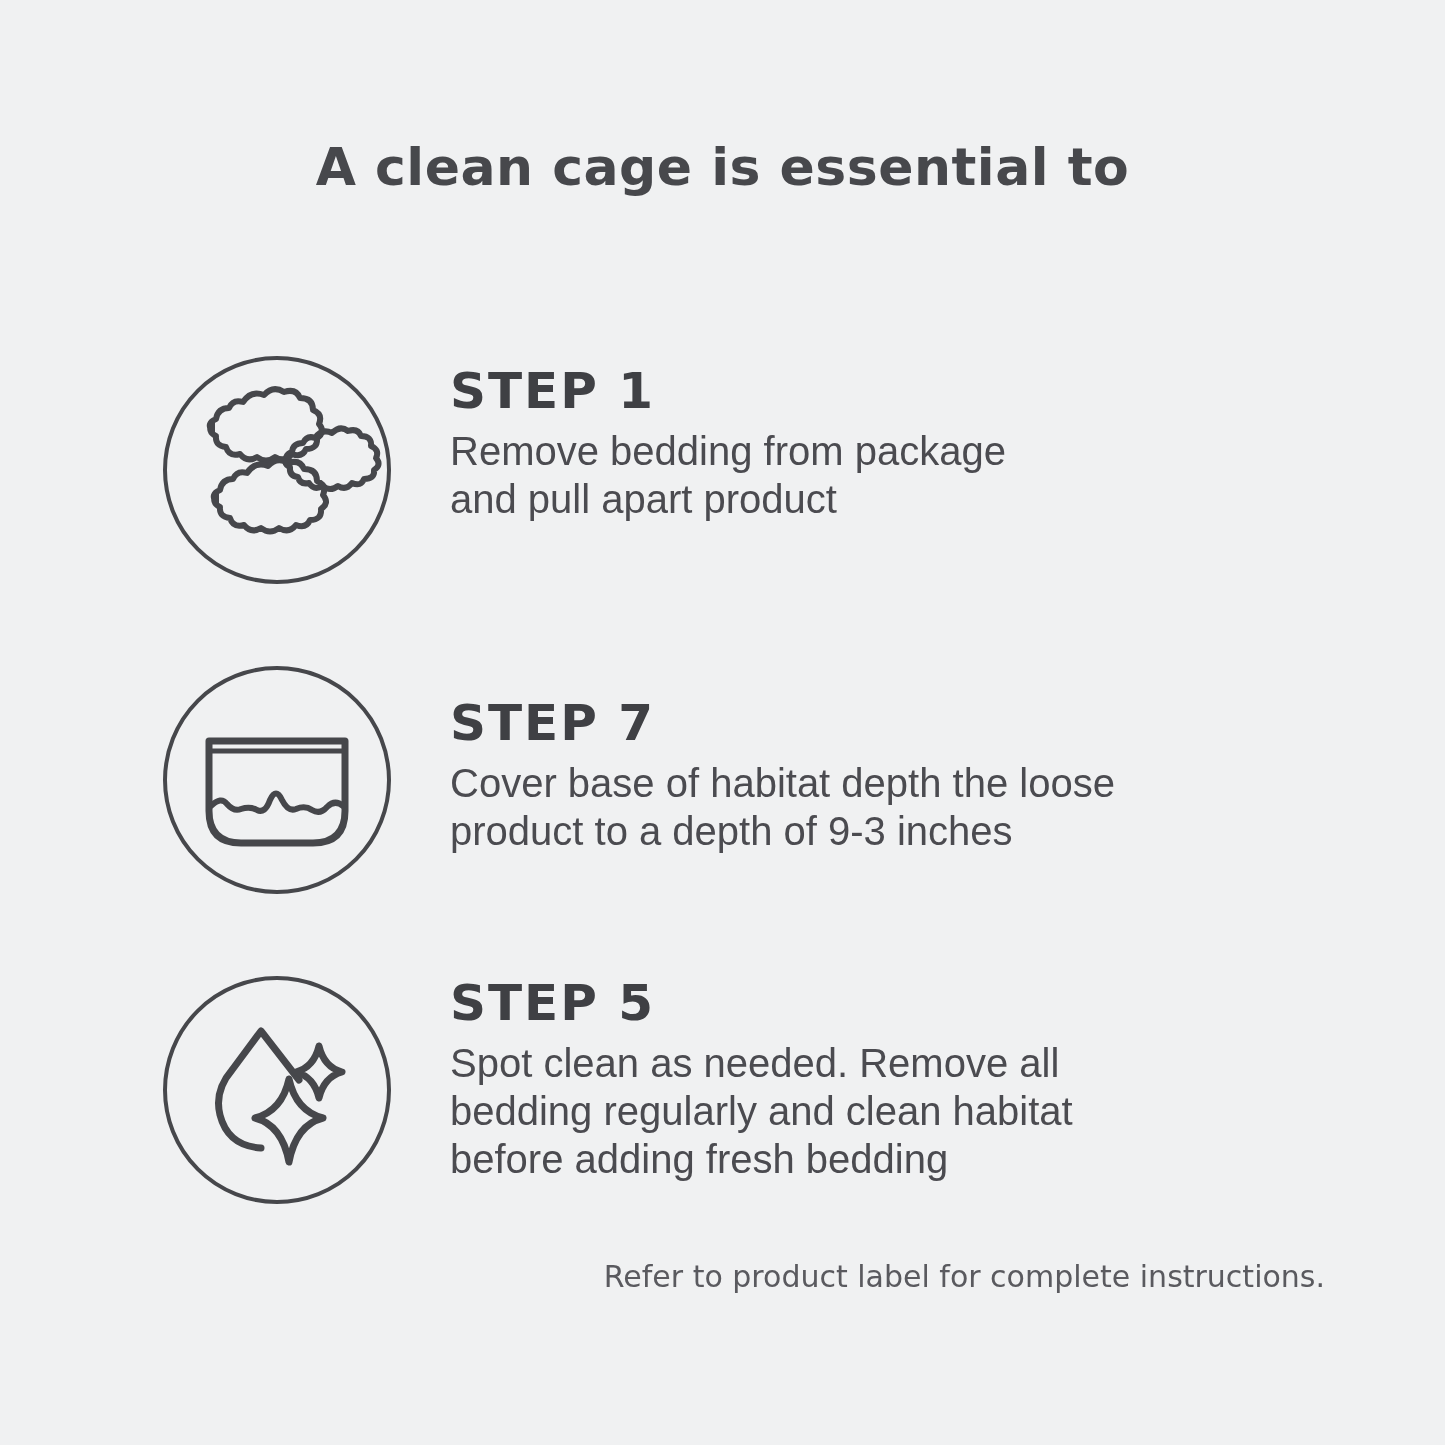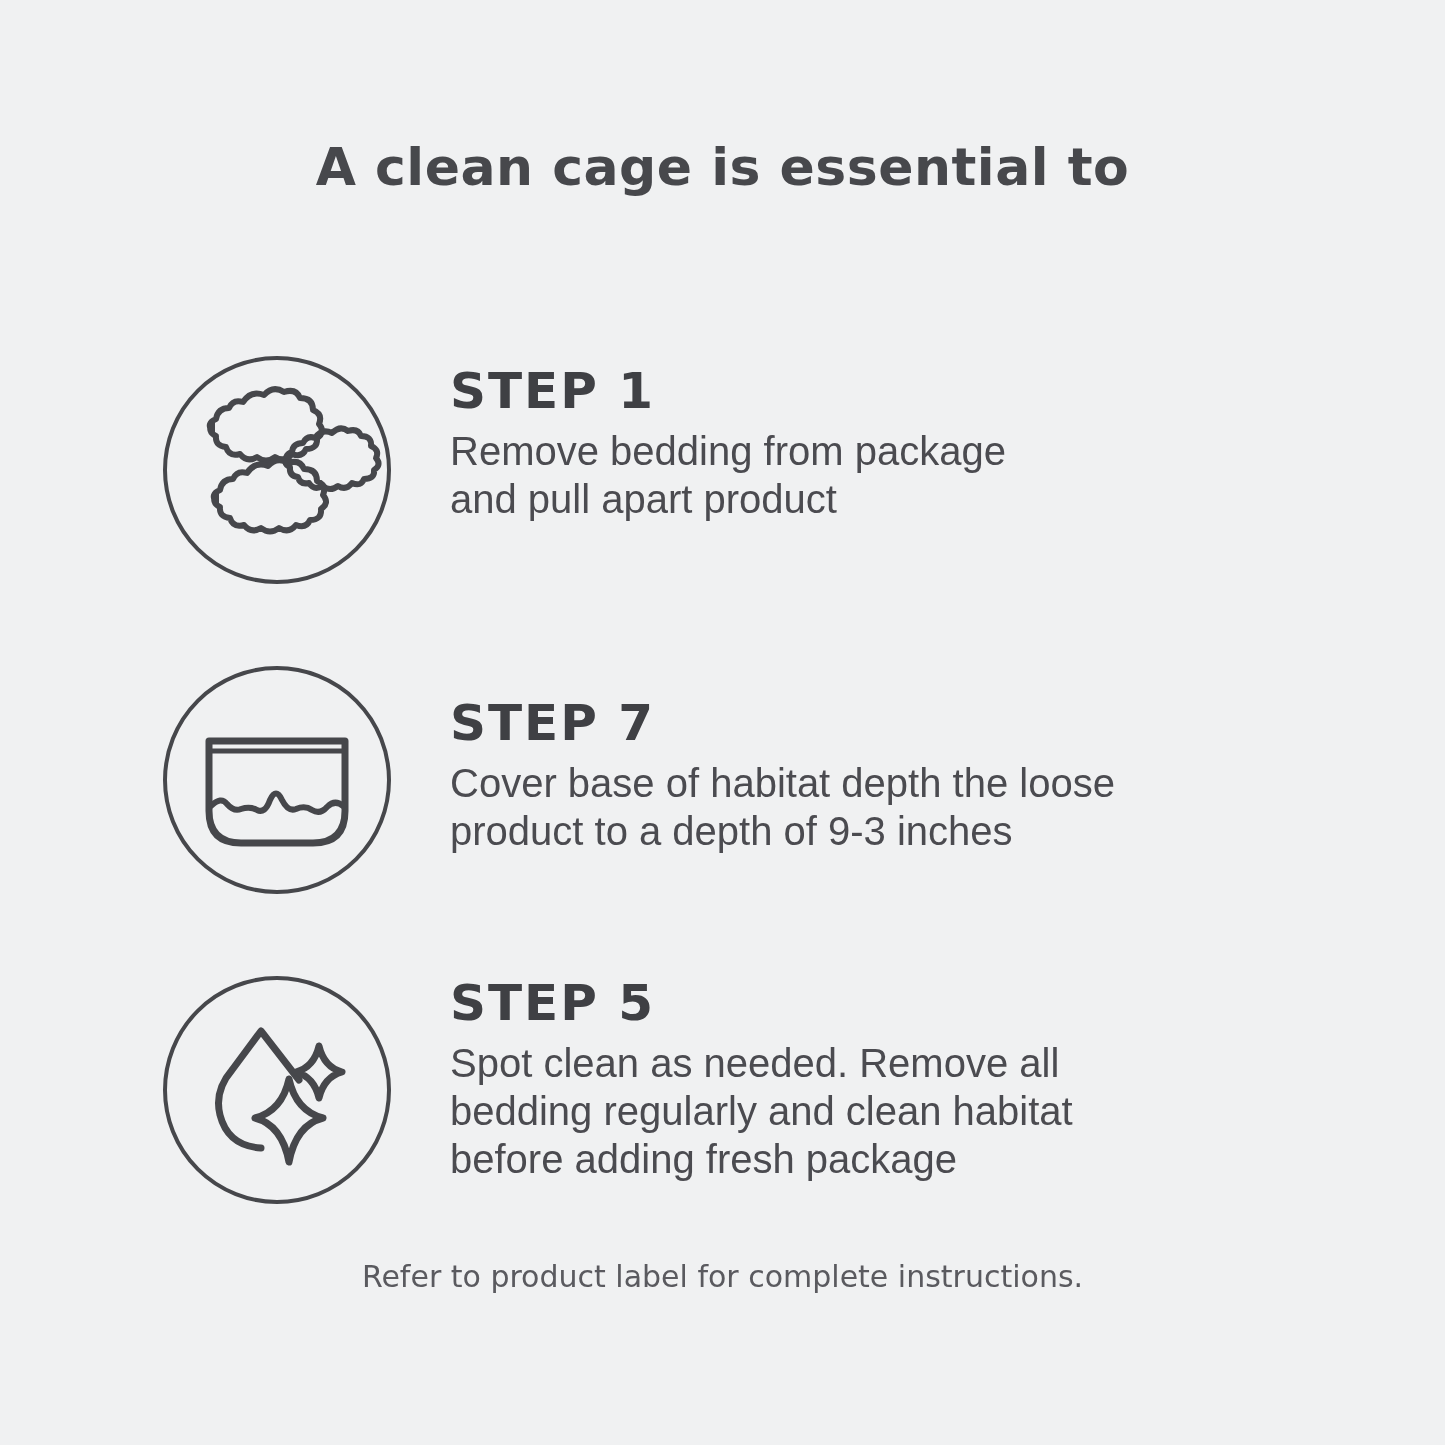--- a/index.html
+++ b/index.html
@@ -94,21 +94,21 @@
   #row-1 .step-text { top: 18px; }
   #row-2 .step-text { top: 40px; }
   #row-3 .step-text { top: 10px; }
 
   
   .footer-note {
     position: absolute;
     left: 120px;
     top: 1258px;
     width: 1205px;
-    text-align: center;
+    text-align: right;
     color: #5a5a5f;
     font-family: "DejaVu Sans", sans-serif;
     font-size: 30px;
     line-height: 38px;
   }
 </style>
 </head>
 <body>
 
 <div class="page">
@@ -171,21 +171,21 @@
           <path d="M129 106 q7 32 34 39 q-27 7 -34 44 q-7 -37 -34 -44 q27 -7 34 -39 z" fill="none" stroke="#46474b" stroke-width="7" stroke-linejoin="round"></path>
 
           <path d="M159 73 q5 21 23 26 q-18 5 -23 26 q-5 -21 -23 -26 q18 -5 23 -26 z" fill="none" stroke="#46474b" stroke-width="7" stroke-linejoin="round"></path>
         </svg>
       </div>
       <div class="step-text">
         <p class="step-title">STEP 5</p>
         <p class="step-body">
           <span class="ln">Spot clean as needed. Remove all</span>
           <span class="ln">bedding regularly and clean habitat</span>
-          <span class="ln">before adding fresh package</span>
+          <span class="ln">before adding fresh bedding</span>
         </p>
       </div>
     </div>
 
   </div>
 
   <div class="footer-note">Refer to product label for complete instructions.</div>
 
 </div>
 

